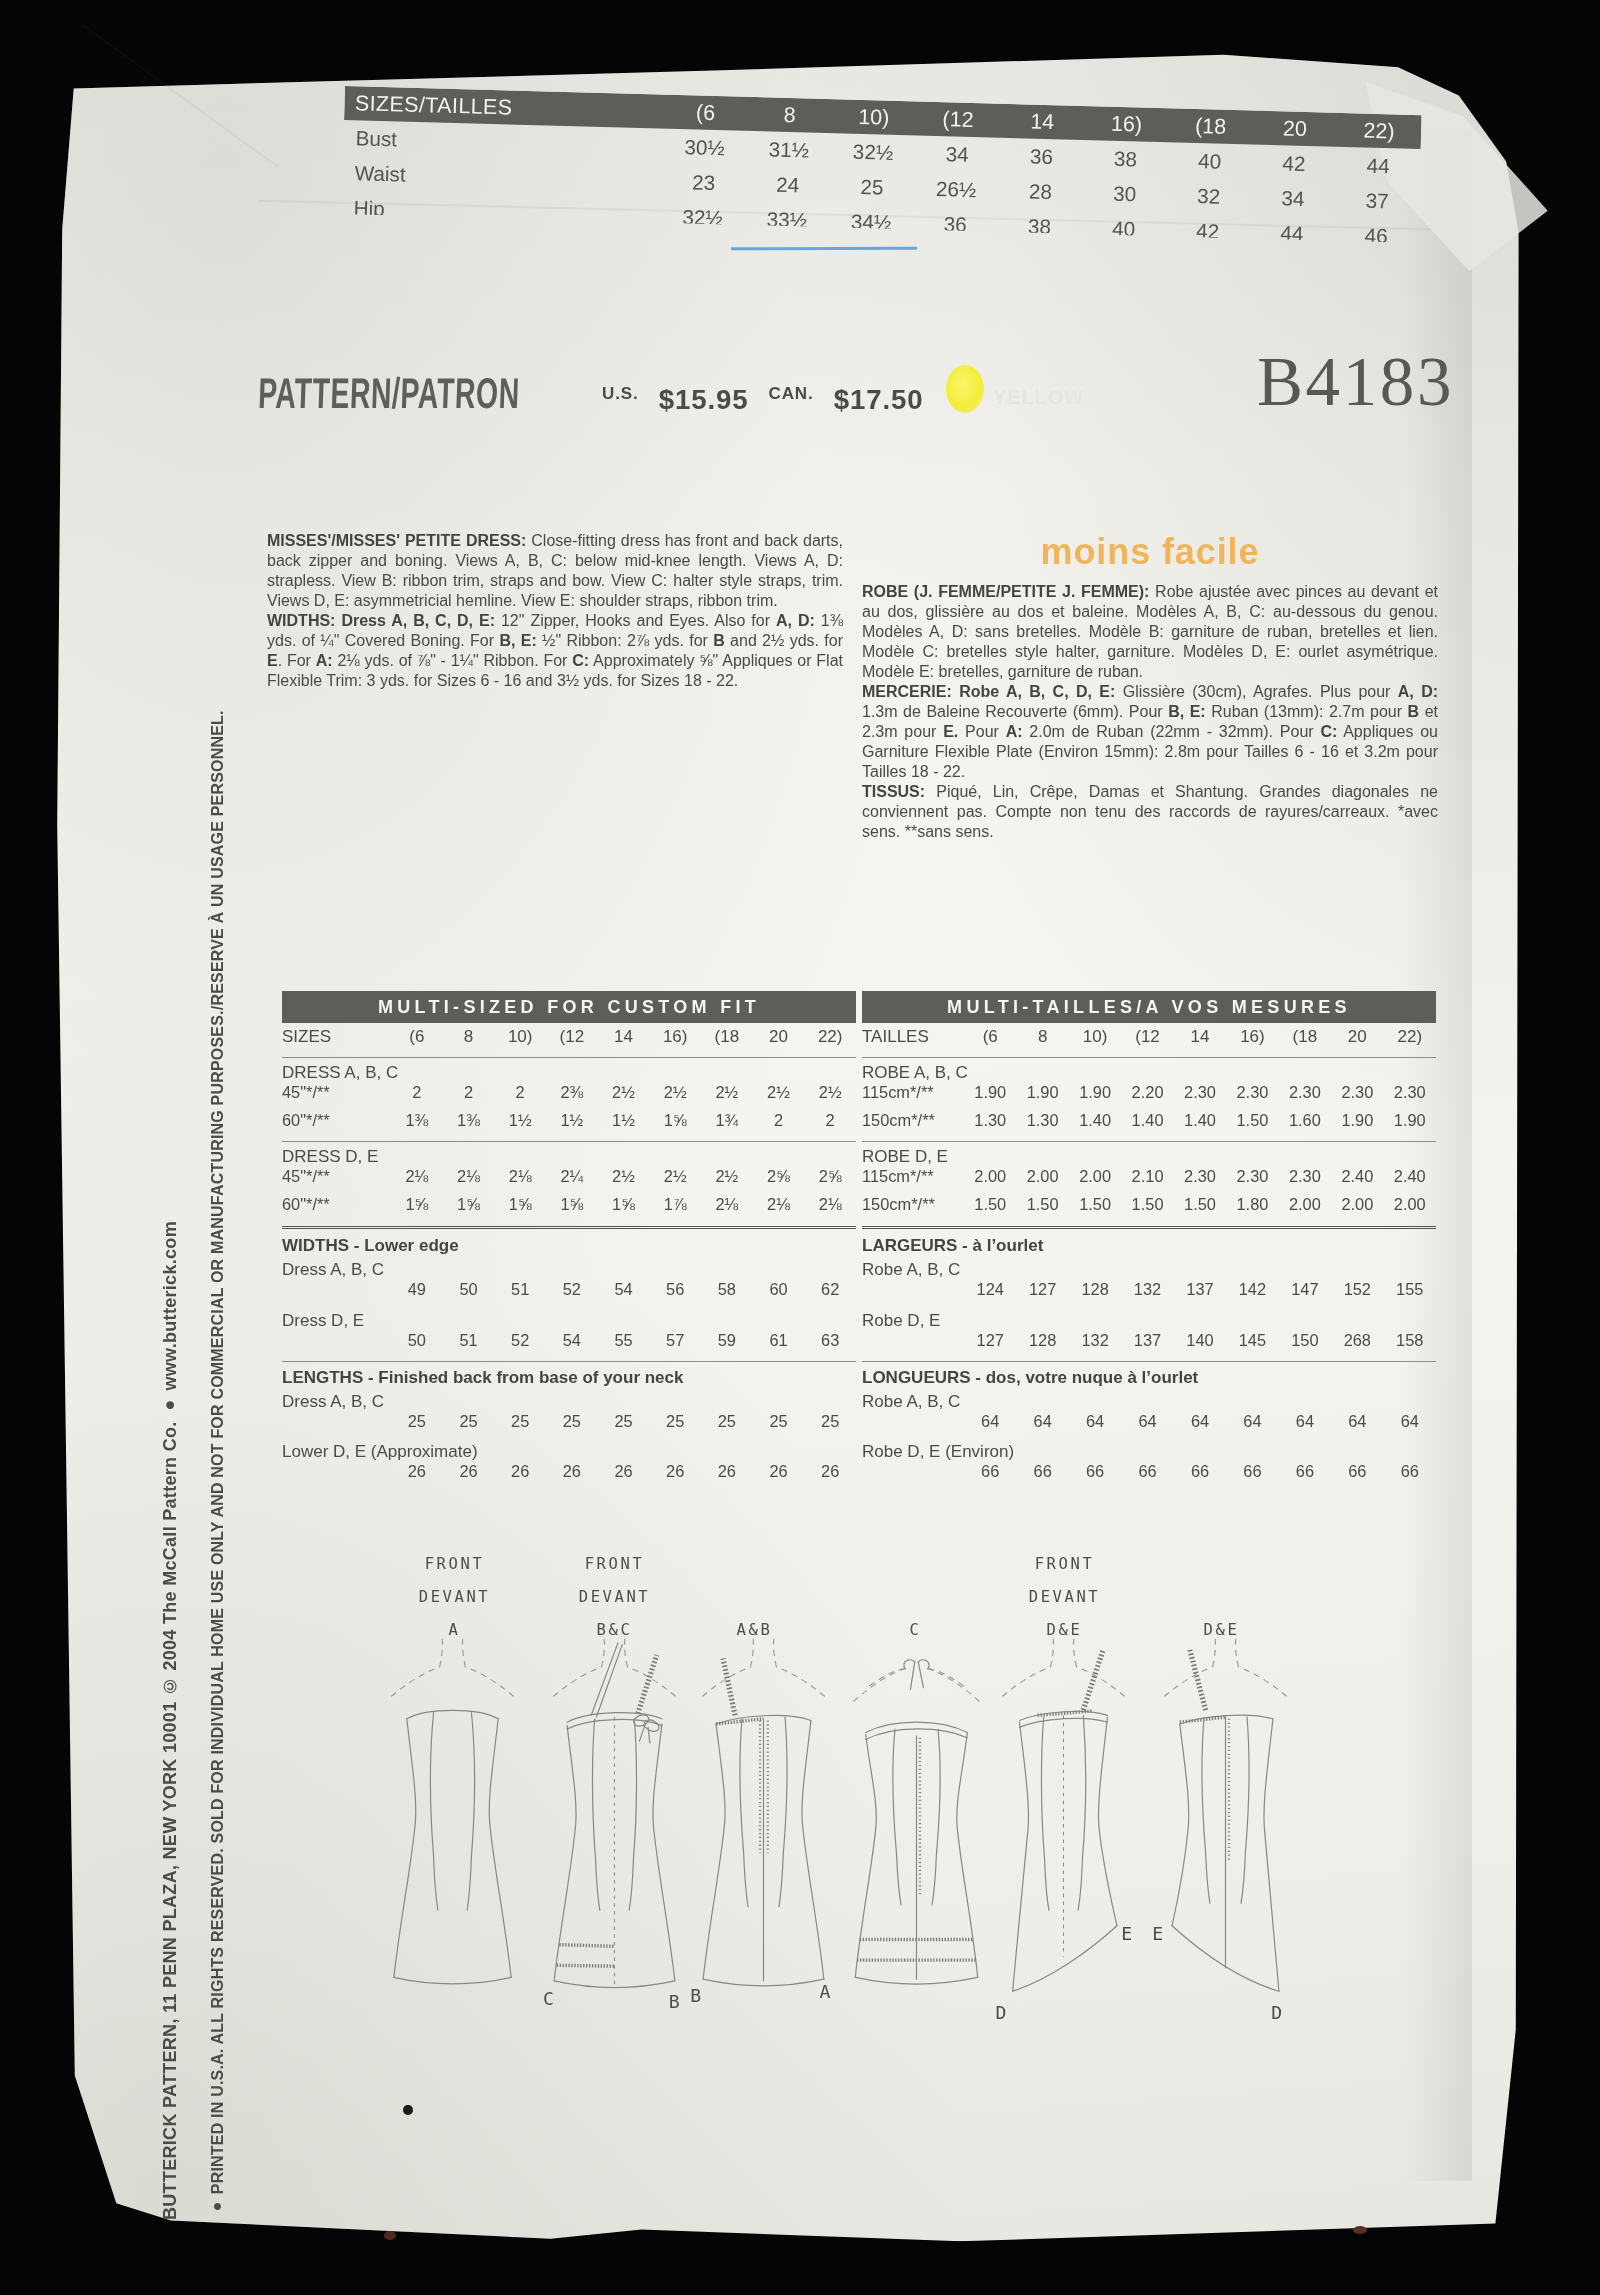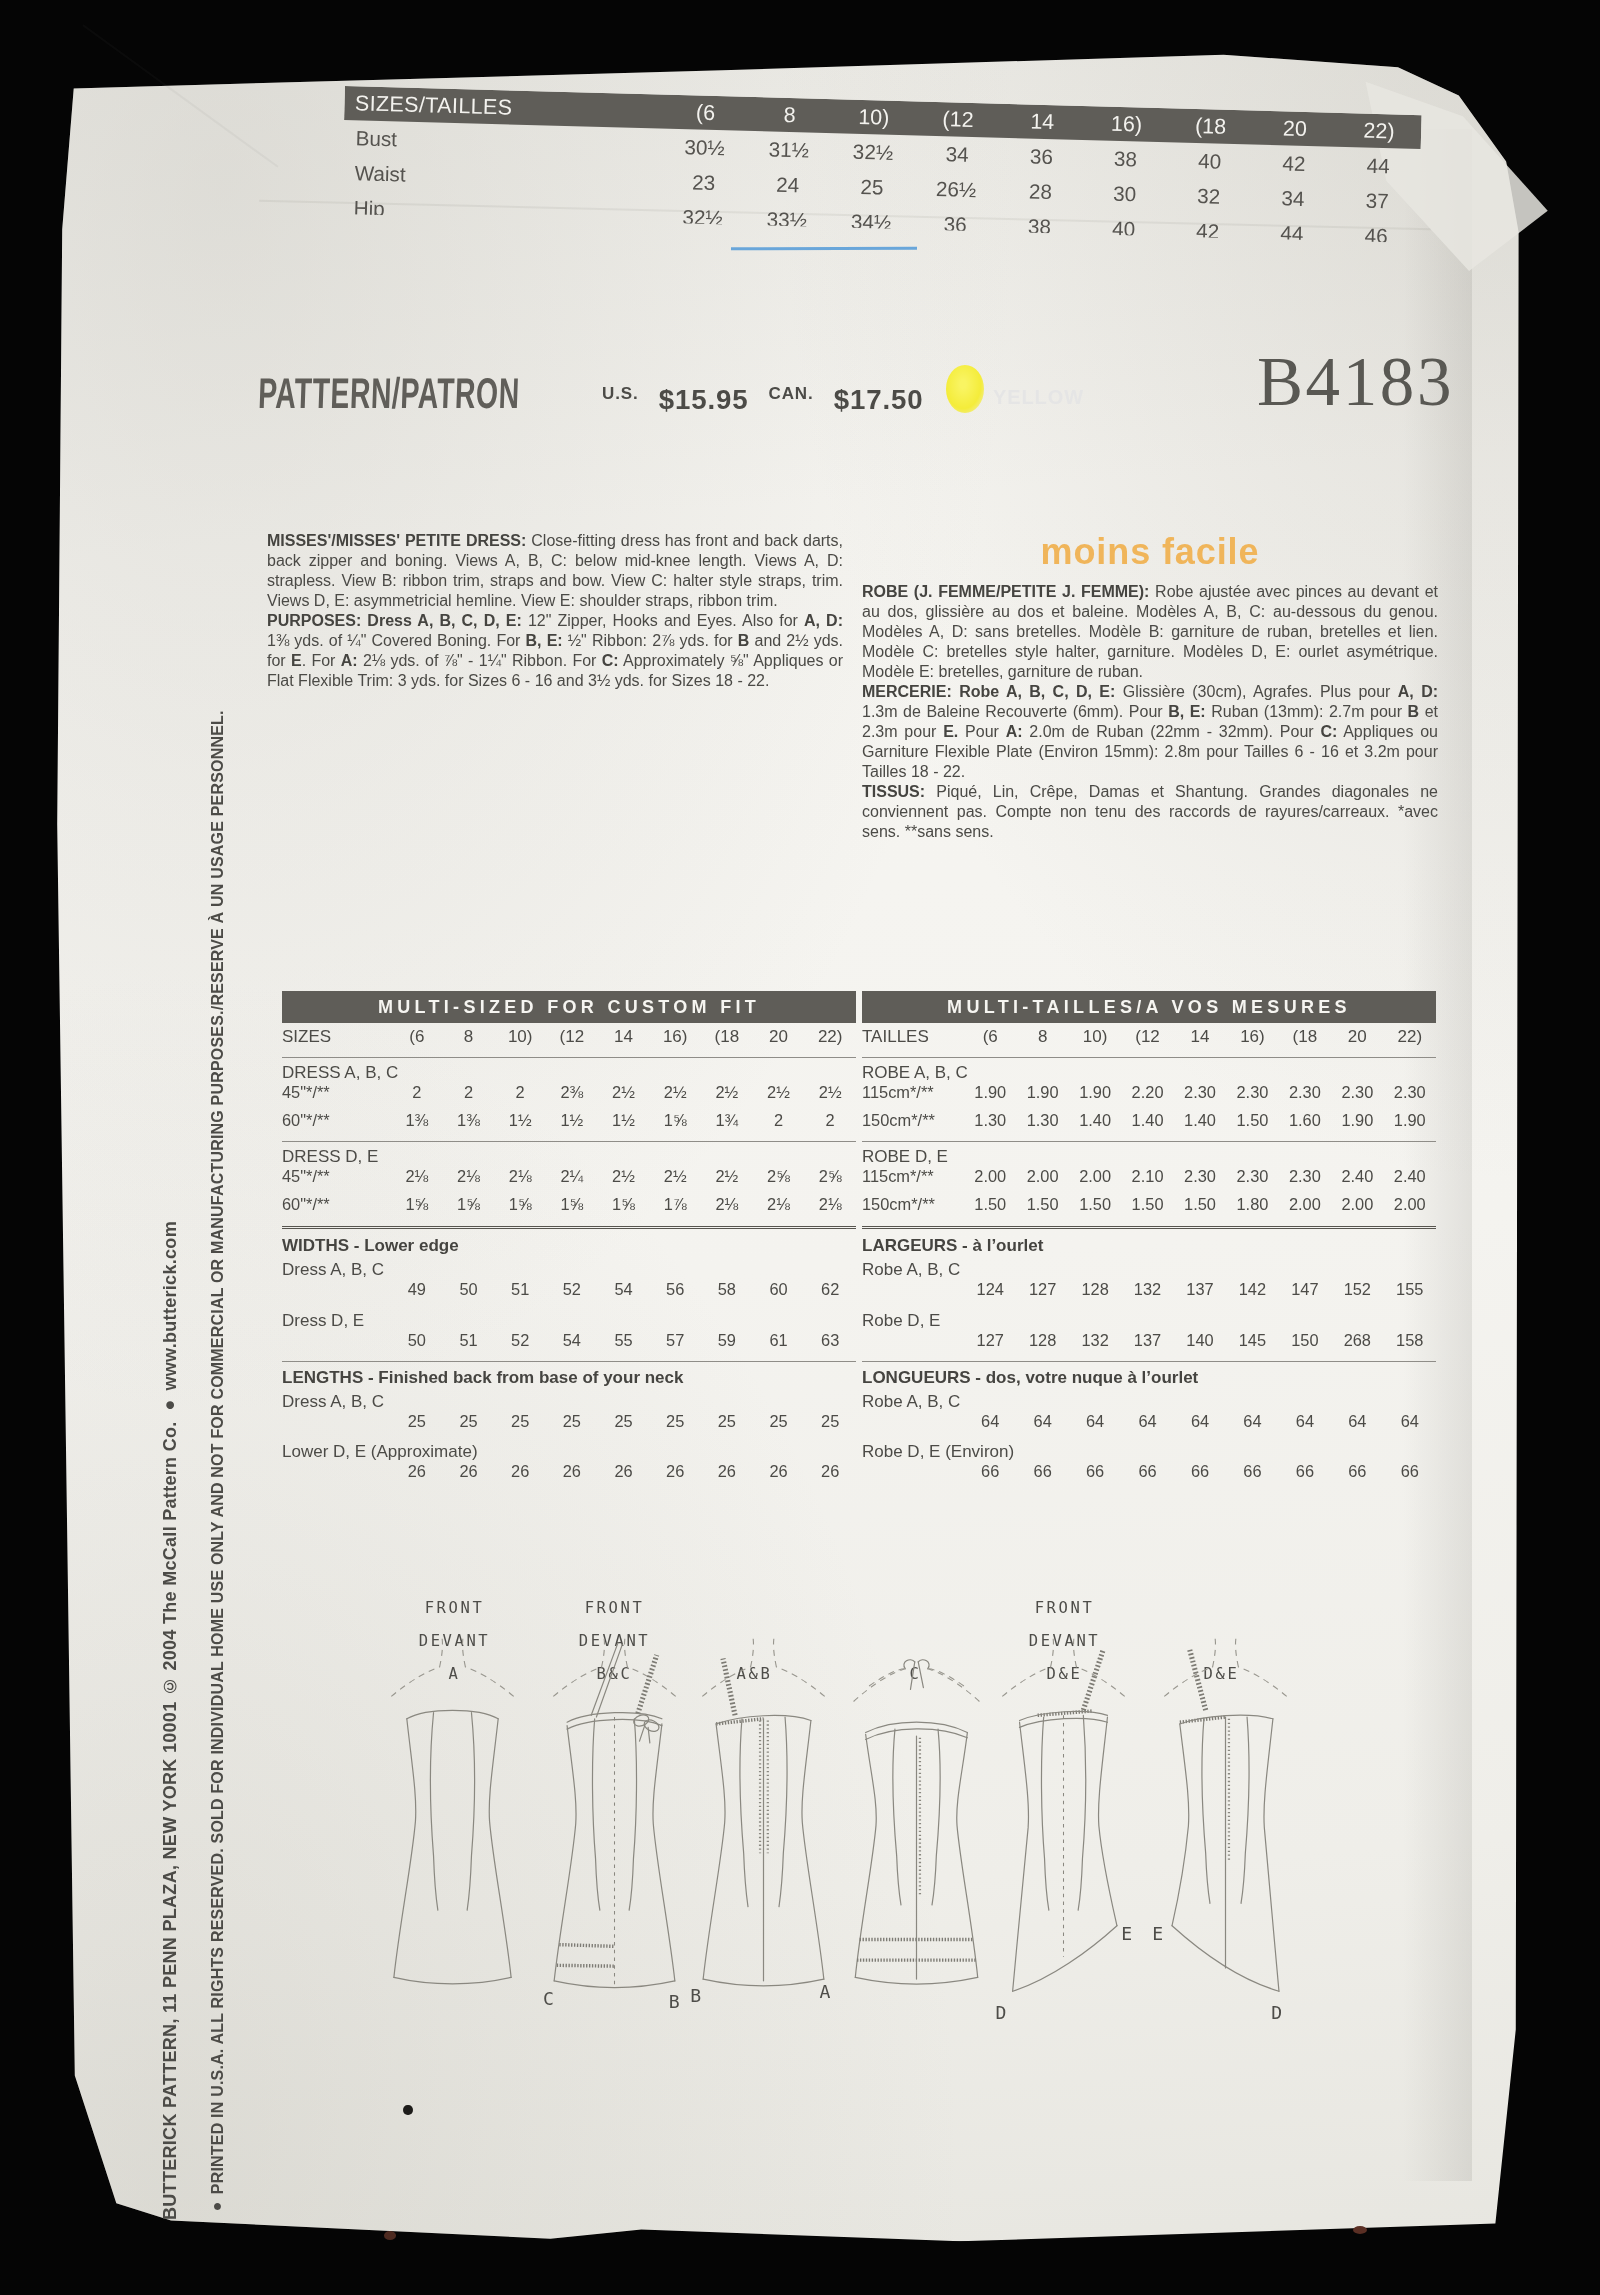--- a/index.html
+++ b/index.html
@@ -67,21 +67,21 @@
   .fr-cols .t-row{grid-template-columns:102px repeat(9,1fr);}
   .t-cell{text-align:center;font-size:16.4px;color:#4c4b47;}
   .t-rowlabel{text-align:left;font-size:16.4px;color:#4c4b47;}
   .t-sizes .t-cell,.t-sizes .t-rowlabel{font-size:17px;}
   .t-band{font-weight:700;font-size:17px;color:#454440;padding:3.4px 0 1.7px;}
   .t-grouplabel{font-size:17px;color:#4c4b47;padding:2.6px 0 0;}
   .hr-thin{border:none;border-top:1.3px solid #8f8d88;margin:2.6px 0;}
   .hr-thick{border:none;border-top:3.4px double #57554f;margin:4.3px 0 3.4px;}
   
   .fig-caption{position:absolute;width:147px;text-align:center;font-family:"DejaVu Sans Mono",monospace;
-    font-size:15.5px;letter-spacing:2.6px;color:#4e4d49;line-height:33px;margin-top:44px;}
+    font-size:15.5px;letter-spacing:2.6px;color:#4e4d49;line-height:33px;}
   .fig-svg{position:absolute;}
   .fig-svg svg{overflow:visible;}
   .dress{stroke:#8a8880;stroke-width:1.4;fill:none;stroke-linecap:round;}
   .dress-dash{stroke:#98968e;stroke-width:1.3;fill:none;stroke-dasharray:7,6;}
   .cf-dash{stroke:#8a8880;stroke-width:1.2;fill:none;stroke-dasharray:4,5;}
   .zip{stroke:#8a8880;stroke-width:2.6;fill:none;stroke-dasharray:1.5,3;}
   .strap{stroke:#7d7b74;stroke-width:6;fill:none;stroke-dasharray:2,2.4;}
   .trim{stroke:#7d7b74;stroke-width:4;fill:none;stroke-dasharray:1.6,1.8;}
   .hem-letter{font-family:"DejaVu Sans Mono",monospace;font-size:21px;fill:#4e4d49;}
   
@@ -166,21 +166,21 @@
   <div id="color-dot"></div>
   <div id="color-name">YELLOW</div>
   <div id="pattern-number">B4183</div>
   <div id="blue-line"></div>
 
   <div id="side-line-1" class="side-text">BUTTERICK PATTERN, 11 PENN PLAZA, NEW YORK 10001 © 2004 The McCall Pattern Co. ● www.butterick.com</div>
   <div id="side-line-2" class="side-text">● PRINTED IN U.S.A. ALL RIGHTS RESERVED. SOLD FOR INDIVIDUAL HOME USE ONLY AND NOT FOR COMMERCIAL OR MANUFACTURING PURPOSES./RESERVE À UN USAGE PERSONNEL.</div>
 
   <div id="col-en" class="col">
     <p><b>MISSES'/MISSES' PETITE DRESS:</b> Close-fitting dress has front and back darts, back zipper and boning. Views A, B, C: below mid-knee length. Views A, D: strapless. View B: ribbon trim, straps and bow. View C: halter style straps, trim. Views D, E: asymmetricial hemline. View E: shoulder straps, ribbon trim.</p>
-    <p><b>PURPOSES: Dress A, B, C, D, E:</b> 12" Zipper, Hooks and Eyes. Also for <b>A, D:</b> 1⅜ yds. of ¼" Covered Boning. For <b>B, E:</b> ½" Ribbon: 2⅞ yds. for <b>B</b> and 2½ yds. for <b>E</b>. For <b>A:</b> 2⅛ yds. of ⅞" - 1¼" Ribbon. For <b>C:</b> Approximately ⅝" Appliques or Flat Flexible Trim: 3 yds. for Sizes 6 - 16 and 3½ yds. for Sizes 18 - 22.</p>
+    <p><b>WIDTHS: Dress A, B, C, D, E:</b> 12" Zipper, Hooks and Eyes. Also for <b>A, D:</b> 1⅜ yds. of ¼" Covered Boning. For <b>B, E:</b> ½" Ribbon: 2⅞ yds. for <b>B</b> and 2½ yds. for <b>E</b>. For <b>A:</b> 2⅛ yds. of ⅞" - 1¼" Ribbon. For <b>C:</b> Approximately ⅝" Appliques or Flat Flexible Trim: 3 yds. for Sizes 6 - 16 and 3½ yds. for Sizes 18 - 22.</p>
   </div>
 
   <div id="col-fr" class="col">
     <div class="difficulty">moins facile</div>
     <p><b>ROBE (J. FEMME/PETITE J. FEMME):</b> Robe ajustée avec pinces au devant et au dos, glissière au dos et baleine. Modèles A, B, C: au-dessous du genou. Modèles A, D: sans bretelles. Modèle B: garniture de ruban, bretelles et lien. Modèle C: bretelles style halter, garniture. Modèles D, E: ourlet asymétrique. Modèle E: bretelles, garniture de ruban.</p>
     <p><b>MERCERIE: Robe A, B, C, D, E:</b> Glissière (30cm), Agrafes. Plus pour <b>A, D:</b> 1.3m de Baleine Recouverte (6mm). Pour <b>B, E:</b> Ruban (13mm): 2.7m pour <b>B</b> et 2.3m pour <b>E.</b> Pour <b>A:</b> 2.0m de Ruban (22mm - 32mm). Pour <b>C:</b> Appliques ou Garniture Flexible Plate (Environ 15mm): 2.8m pour Tailles 6 - 16 et 3.2m pour Tailles 18 - 22.</p>
     <p><b>TISSUS:</b> Piqué, Lin, Crêpe, Damas et Shantung. Grandes diagonales ne conviennent pas. Compte non tenu des raccords de rayures/carreaux. *avec sens. **sans sens.</p>
   </div>
 
   <div id="yardage-en" class="yardage">

